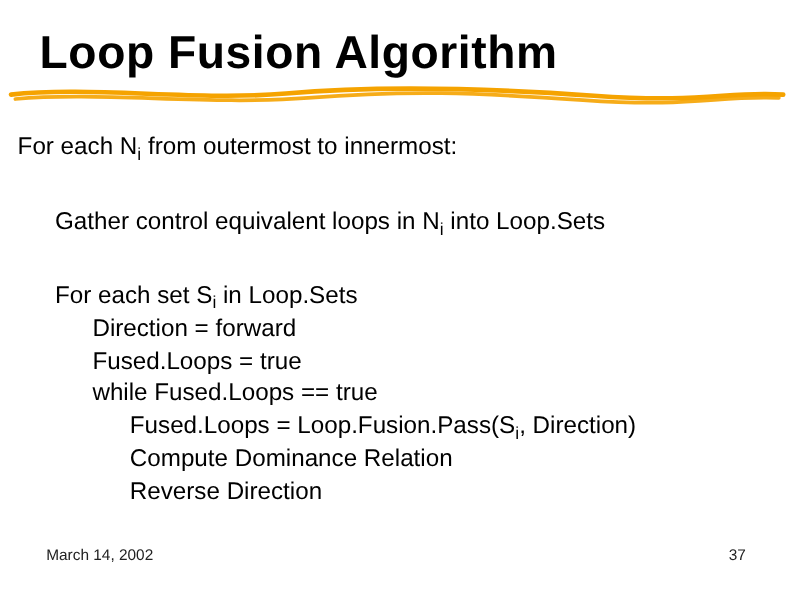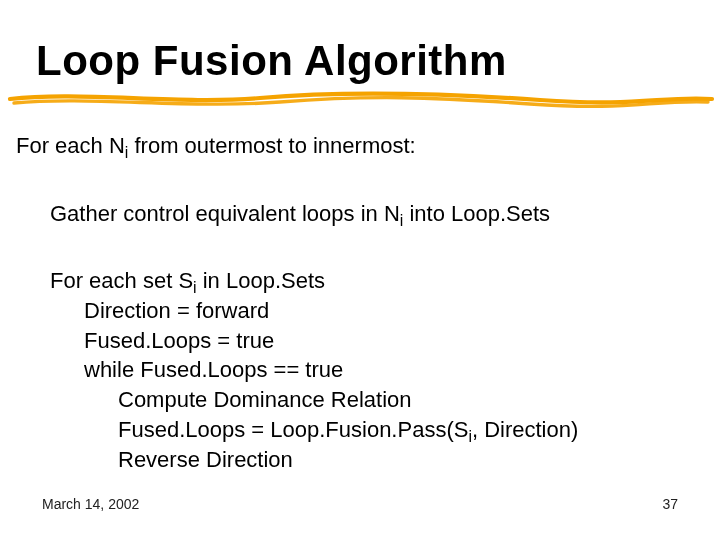--- a/index.html
+++ b/index.html
@@ -1,17 +1,17 @@
 <!DOCTYPE html>
 <html><head>
 <meta charset="utf-8">
 <style>
   * { margin: 0; padding: 0; box-sizing: border-box; }
   html, body { width: 720px; height: 540px; background: #fff; font-family: Arial, Helvetica, sans-serif; color: #000; }
-  .slide { position: relative; width: 720px; height: 540px; padding: 37px 16px 0 16px; }
+  .slide { position: relative; width: 720px; height: 540px; padding: 24px 16px 0 16px; }
   .title-wrap { padding-left: 20px; }
   .title { font-size: 42px; font-weight: 900; letter-spacing: 0.5px; }
   .underline { position: relative; height: 20px; margin-top: 4px; margin-left: -16px; margin-right: -16px; }
   .underline svg { position: absolute; left: 0; top: 0; }
   .body { margin-top: 22px; font-size: 22px; line-height: 1.35; padding-left: 0; }
   .l0 { padding-left: 0; }
   .l1 { padding-left: 34px; margin-top: 38px; }
   .l2 { padding-left: 68px; }
   .l3 { padding-left: 102px; }
   .sub { font-size: 0.72em; vertical-align: sub; line-height: 0; }
@@ -34,22 +34,22 @@
     </svg>
   </div>
 
   <div class="body" id="body">
       <div class="l0"><span>For each </span><span class="seg-var">N</span><span class="sub">i</span><span> from outermost to innermost:</span></div>
       <div class="l1"><span>Gather control equivalent loops in </span><span class="seg-var">N</span><span class="sub">i</span><span> into </span><span class="seg-func">Loop.Sets</span></div>
       <div class="l1"><span>For each set </span><span class="seg-var">S</span><span class="sub">i</span><span> in </span><span class="seg-func">Loop.Sets</span></div>
       <div class="l2"><span>Direction = forward</span></div>
       <div class="l2"><span class="seg-func">Fused.Loops</span><span> = true</span></div>
       <div class="l2"><span>while </span><span class="seg-func">Fused.Loops</span><span> == true</span></div>
+      <div class="l3"><span class="seg-func">Fused.Loops</span><span> = </span><span class="seg-func">Loop.Fusion.Pass</span><span>(</span><span class="seg-var">S</span><span class="sub">i</span><span>, Direction)</span></div>
       <div class="l3"><span>Compute Dominance Relation</span></div>
-      <div class="l3"><span class="seg-func">Fused.Loops</span><span> = </span><span class="seg-func">Loop.Fusion.Pass</span><span>(</span><span class="seg-var">S</span><span class="sub">i</span><span>, Direction)</span></div>
       <div class="l3"><span>Reverse Direction</span></div>
     </div>
 
   <div class="footer">
     <span>March 14, 2002</span>
     <span>37</span>
   </div>
 </div>
 
 </body></html>

